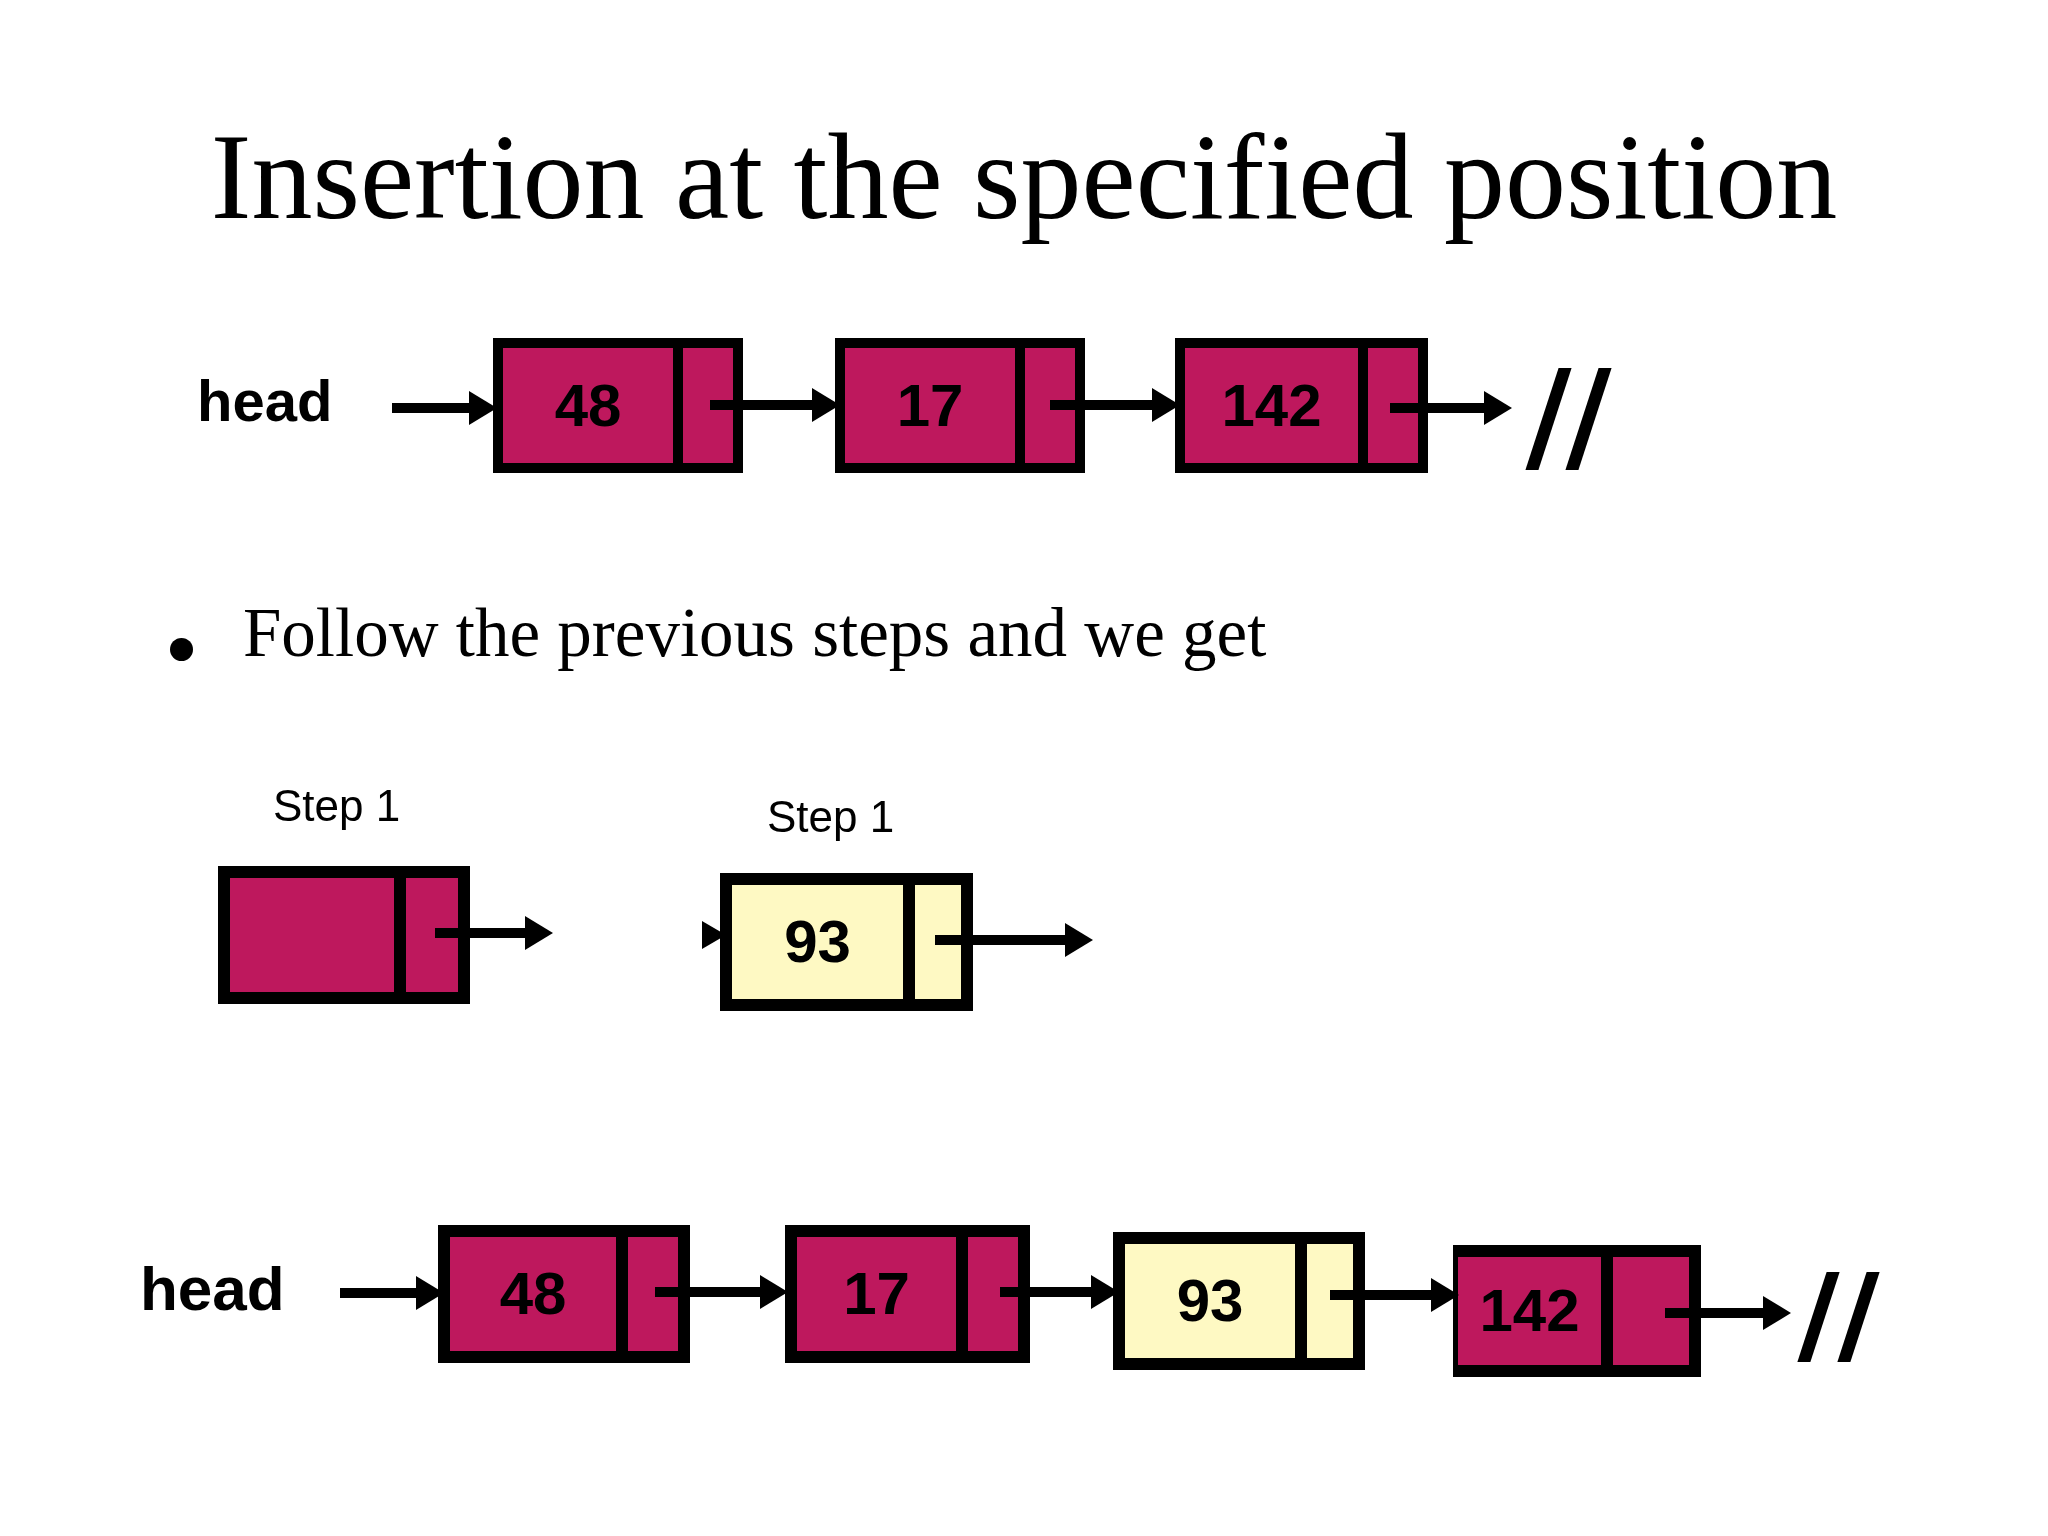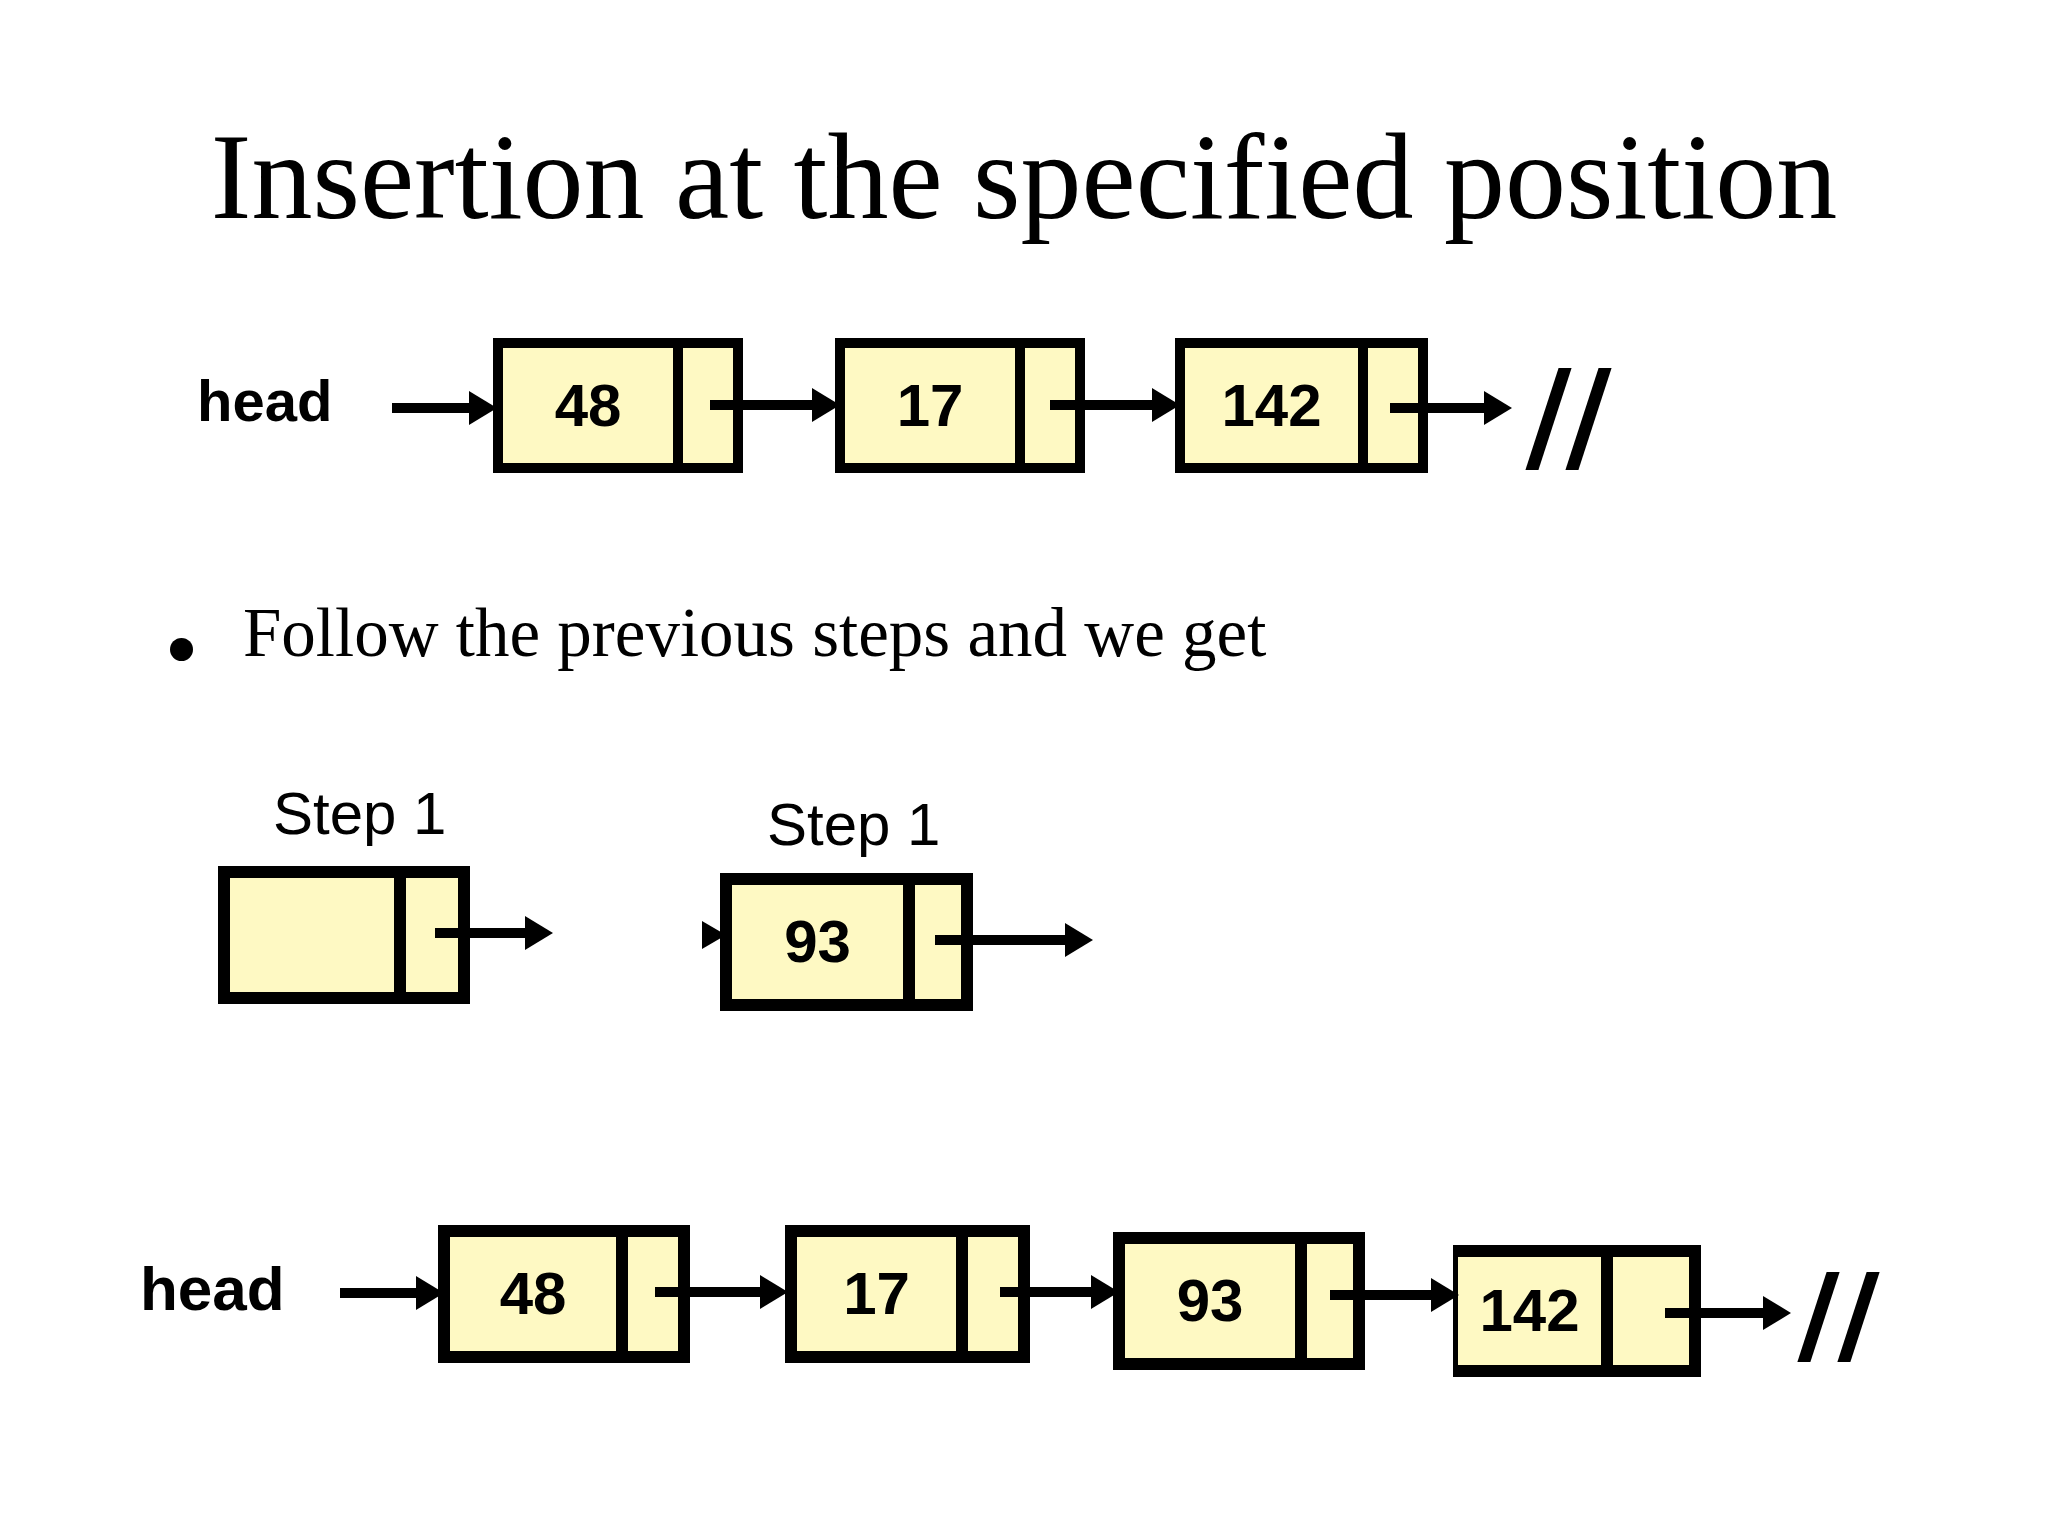--- a/index.html
+++ b/index.html
@@ -30,29 +30,29 @@
     white-space:nowrap;
   }
   .head-label{
     position:absolute;
     font-weight:700;line-height:1;
     font-family:"Liberation Sans",sans-serif;
     text-align:center;
   }
   .step-label{
     position:absolute;
-    font-size:60px;line-height:1;font-weight:400;
+    font-size:44px;line-height:1;font-weight:400;
     font-family:"Liberation Sans",sans-serif;
     white-space:nowrap;
   }
   
   .node{
     position:absolute;
     box-sizing:border-box;
-    background:#fef9c3;
+    background:#be185d;
     border:10px solid #000;
     display:flex;
     z-index:2;
   }
   .node.thick{border-width:12px;}
   .node.thinleft{border-width:12px 12px 12px 5px;}
   .node.pasted{background:#fef9c3;}
   .node .val{
     flex:1;display:flex;align-items:center;justify-content:center;
     font-weight:700;font-size:60px;line-height:1;

